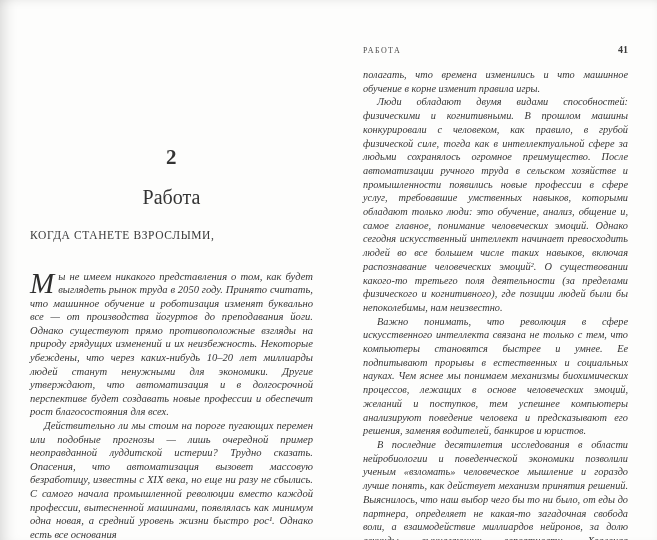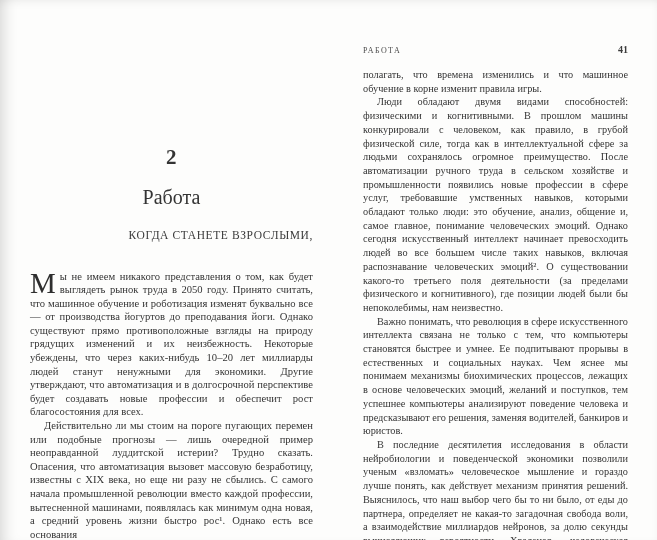--- a/index.html
+++ b/index.html
@@ -37,38 +37,38 @@
     letter-spacing: 0.5px;
   }
   .chapter-title {
     margin-top: 16px;
     text-align: center;
     font-size: 20px;
     font-weight: normal;
   }
   .chapter-subtitle {
     margin-top: 19px;
-    text-align: right;
+    text-align: left;
     font-size: 11.5px;
     line-height: 15.5px;
     letter-spacing: 0.6px;
     color: #3a3a3a;
   }
 
   
   .body-text {
     font-size: 10.6px;
     line-height: 13.6px;
     text-align: justify;
     color: #353535;
   }
   .page-left .body-text  { margin-top: 26px; }
   .page-right .body-text { margin-top: 13px; font-size: 10.3px; line-height: 13.7px; }
 
-  .body-text p { margin: 0; }
+  .body-text p { margin: 0; font-style: italic; }
   .body-text p.indent { text-indent: 14px; }
 
   .dropcap {
     float: left;
     font-size: 29px;
     line-height: 23px;
     padding: 2px 4px 0 0;
     font-weight: 400;
     color: #2e2e2e;
   }

